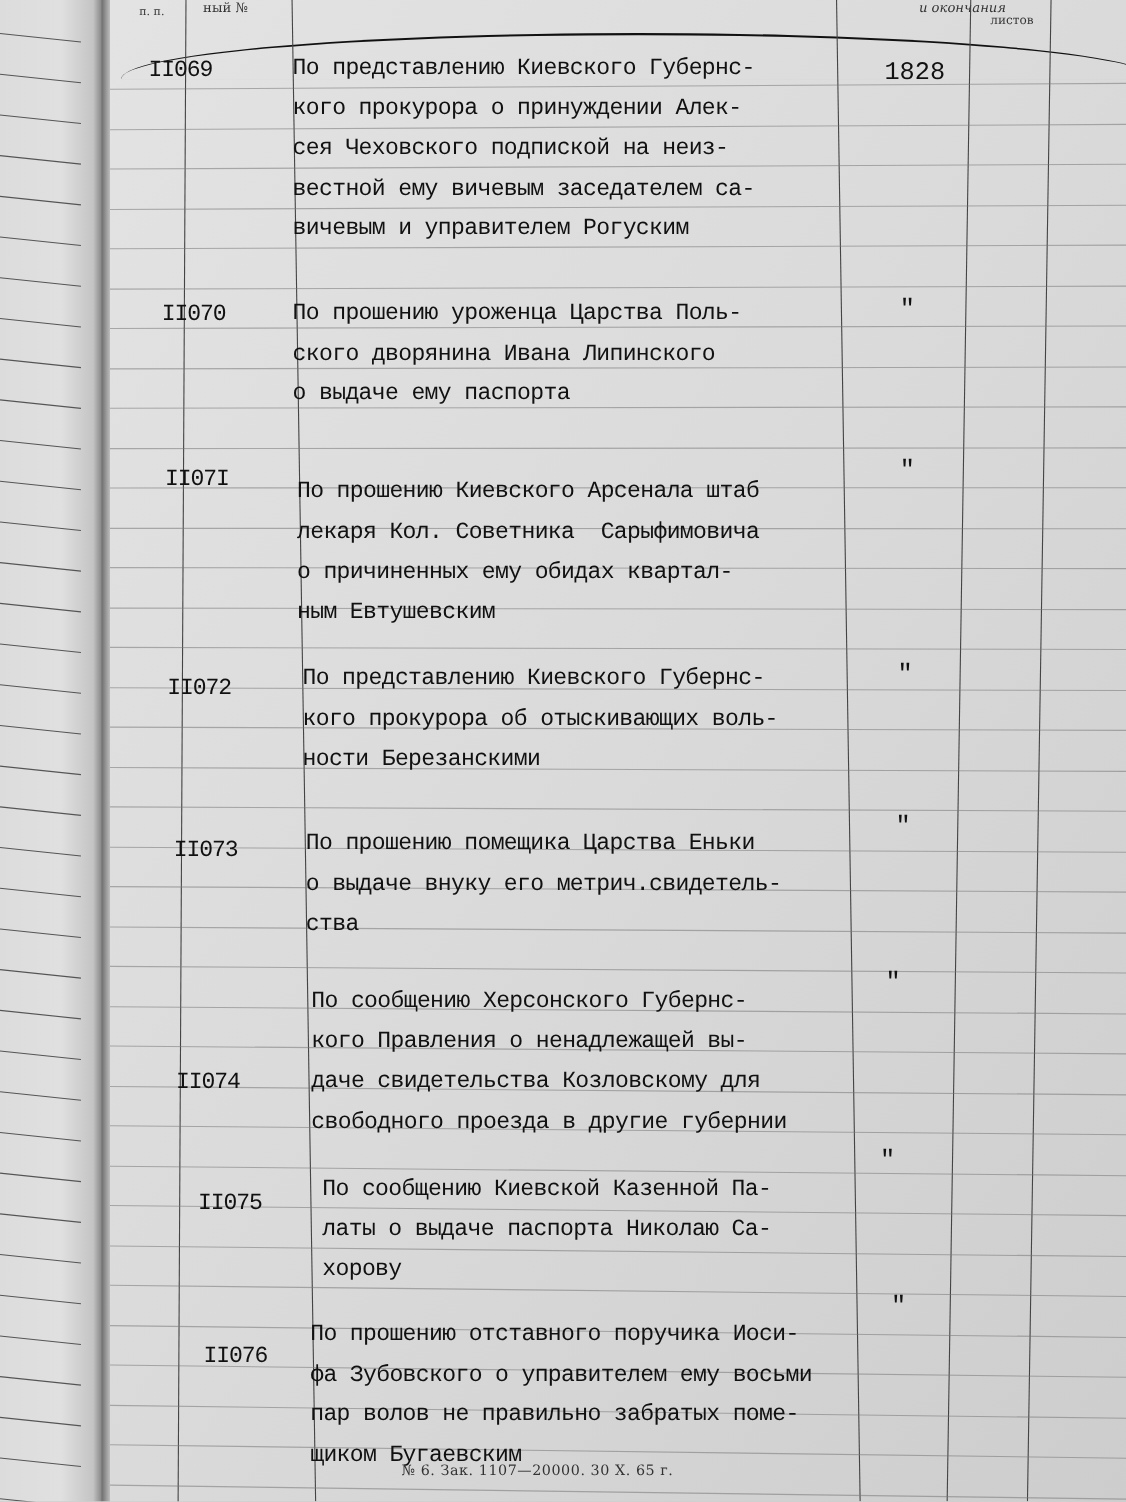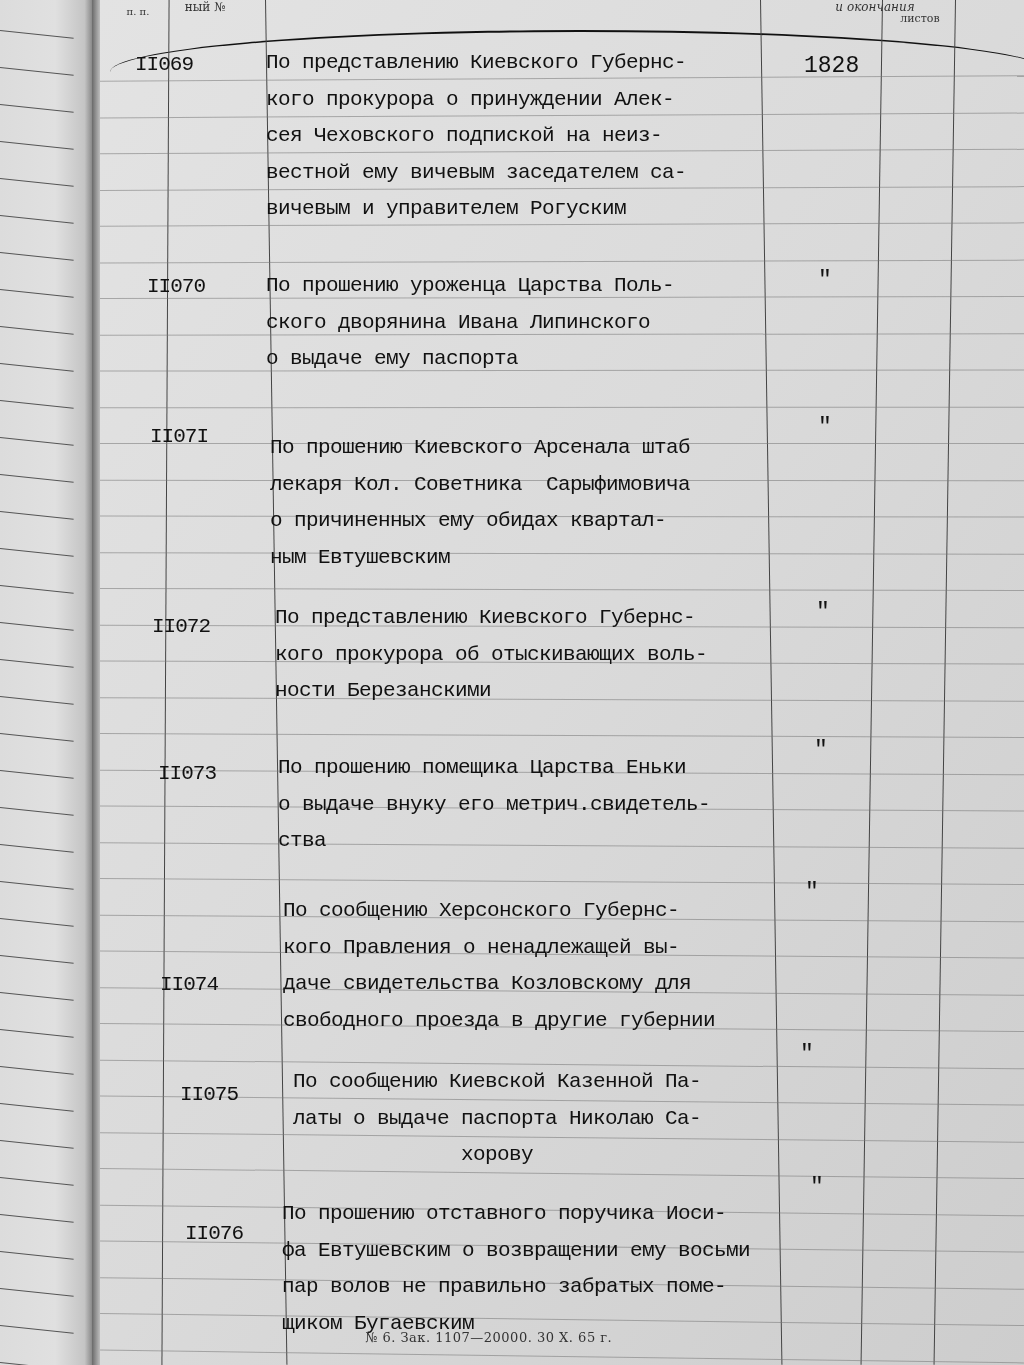--- a/index.html
+++ b/index.html
@@ -198,30 +198,30 @@
       <div class="entry-num" style="left:60px; top:952px;margin-top:21px;">II074</div>
       <div class="entry-text" style="left:183px; top:893px;"><span>По сообщению Херсонского Губернс-</span>
 <span>кого Правления о ненадлежащей вы-</span>
 <span>даче свидетельства Козловскому для</span>
 <span>свободного проезда в другие губернии</span></div>
       <div class="entry-date" style="left:705px; top:880px;">"</div>
     </div>
 
     <div class="entry">
       <div class="entry-num" style="left:80px; top:1083px;">II075</div>
-      <div class="entry-text" style="left:193px; top:1064px;text-align:center;"><span>По сообщению Киевской Казенной Па-</span>
+      <div class="entry-text" style="left:193px; top:1064px;"><span>По сообщению Киевской Казенной Па-</span>
 <span>латы о выдаче паспорта Николаю Са-</span>
 <span>хорову</span></div>
       <div class="entry-date" style="left:700px; top:1042px;">"</div>
     </div>
 
     <div class="entry">
       <div class="entry-num" style="left:85px; top:1222px;">II076</div>
       <div class="entry-text" style="left:182px; top:1196px;"><span>По прошению отставного поручика Иоси-</span>
-<span>фа Евтушевским о возвращении ему восьми</span>
+<span>фа Зубовского о управителем ему восьми</span>
 <span>пар волов не правильно забратых поме-</span>
 <span>щиком Бугаевским</span></div>
       <div class="entry-date" style="left:710px; top:1175px;">"</div>
     </div>
   </div>
 
   <div class="footer-imprint">№ 6. Зак. 1107—20000. 30 X. 65 г.</div>
 </div>
 
 </body></html>

